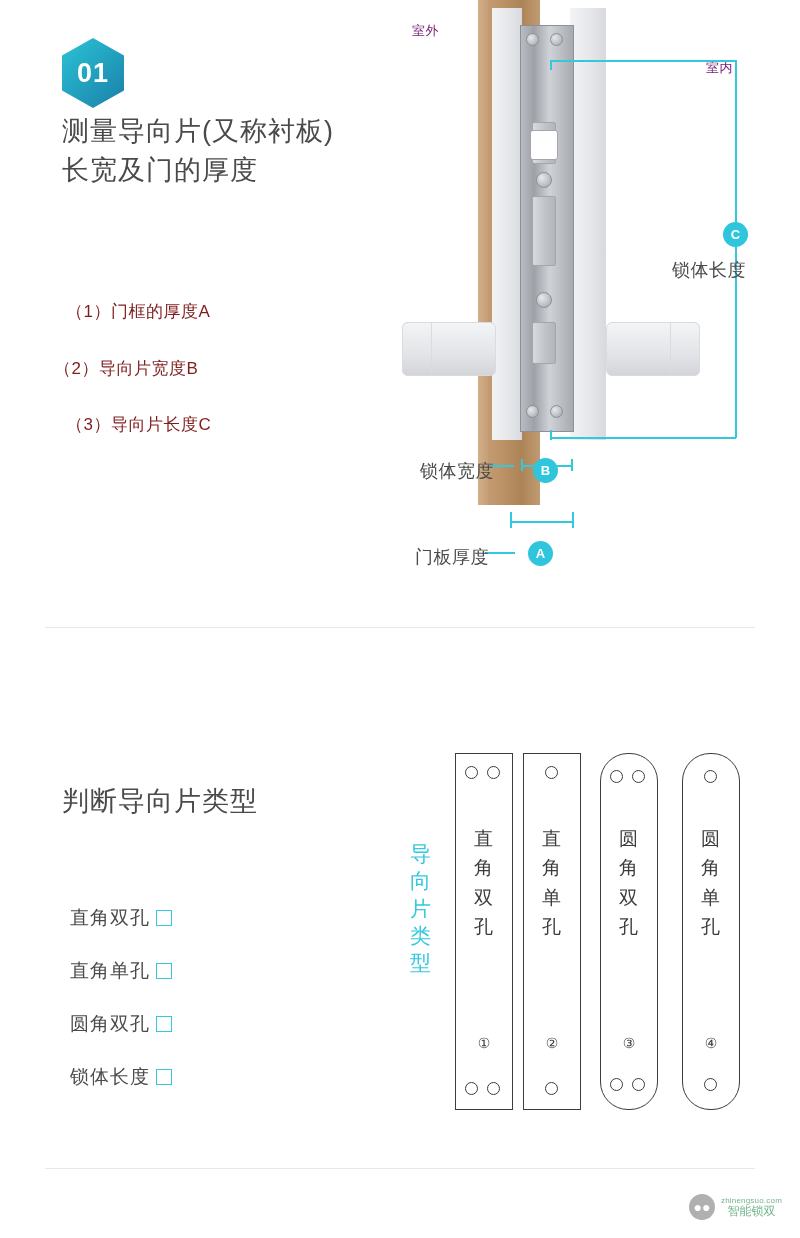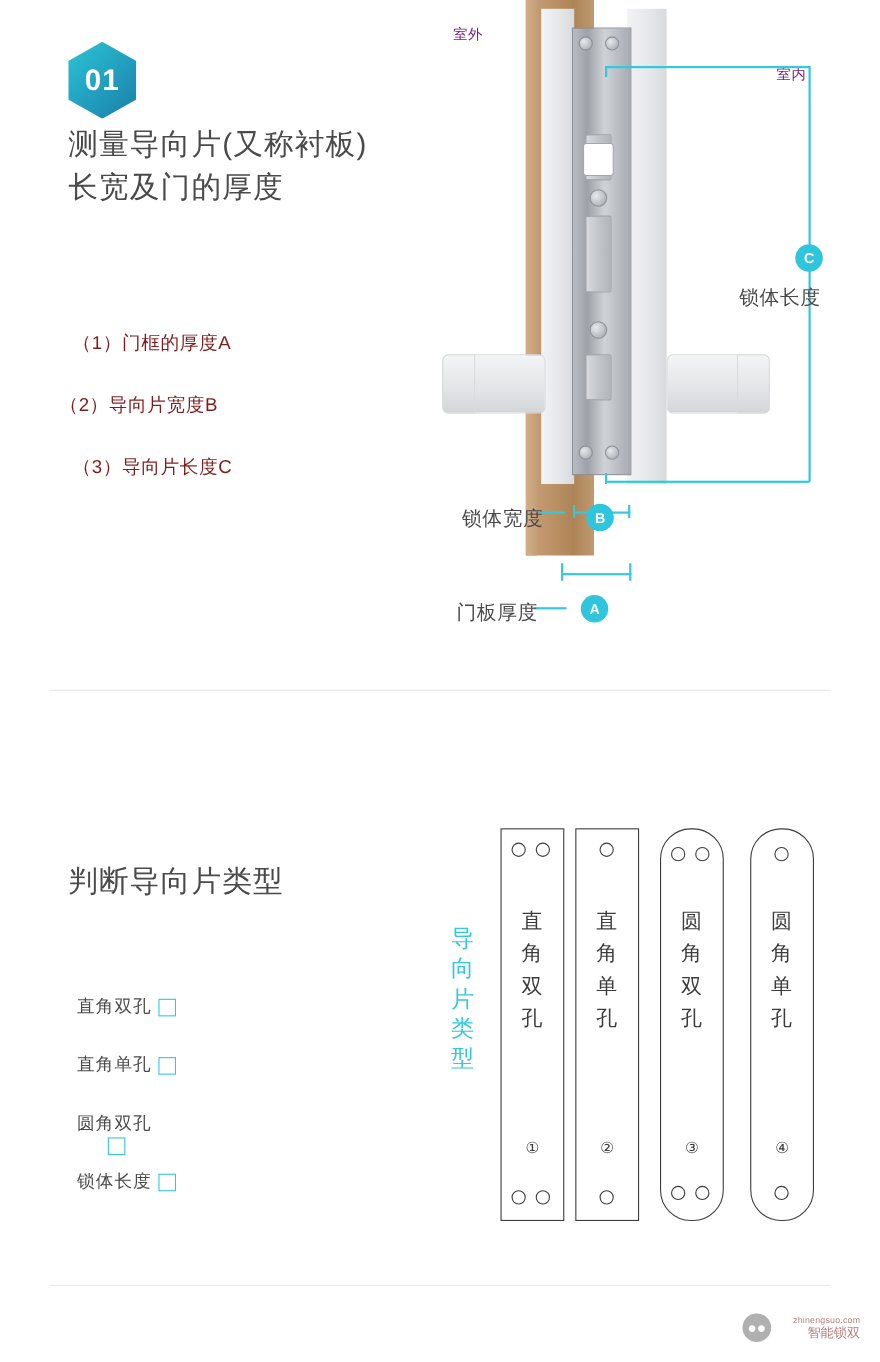--- a/index.html
+++ b/index.html
@@ -138,36 +138,36 @@
   .handle {
     position: absolute;
     background: linear-gradient(180deg,#f3f4f6 0%, #e2e4e7 60%, #d3d5d9 100%);
     border: 1px solid #d9dbde;
     border-radius: 6px;
   }
 
   
   .check-line {
     position: absolute;
-    font-size: 16px;
+    font-size: 19px;
     color: #4a4a4a;
     letter-spacing: 1px;
     display: flex;
     align-items: center;
     gap: 2px;
   }
   .check-box {
     display: inline-block;
     width: 14px; height: 14px;
     border: 1.6px solid #34c8de;
     margin-left: 4px;
   }
   #check-1 { left: 70px; top: 905px; }
   #check-2 { left: 70px; top: 958px; }
-  #check-3 { left: 70px; top: 1011px; flex-direction: column; }
+  #check-3 { left: 70px; top: 1011px; }
   #check-4 { left: 70px; top: 1064px; }
 
   .vert-title {
     position: absolute;
     left: 408px; top: 840px;
     width: 26px;
     font-size: 21px;
     line-height: 1.3;
     color: #34c8de;
     text-align: center;
@@ -216,24 +216,23 @@
   }
   .wechat-dot {
     width: 26px; height: 26px;
     border-radius: 50%;
     background: #7d7d7d;
     display: flex; align-items: center; justify-content: center;
     color: #fff; font-size: 14px;
   }
   .footer-text {
     font-size: 12px;
-    color: #7f1d1d;
+    color: #15803d;
     line-height: 1.15;
-    text-align: right;
-    margin-left: 14px;
+    text-align: center;
   }
   .footer-text .small { font-size: 8px; letter-spacing: 0.2px; }
 </style>
 </head>
 <body>
 
 <div class="page">
 
   <div class="section" id="section-01">
 

